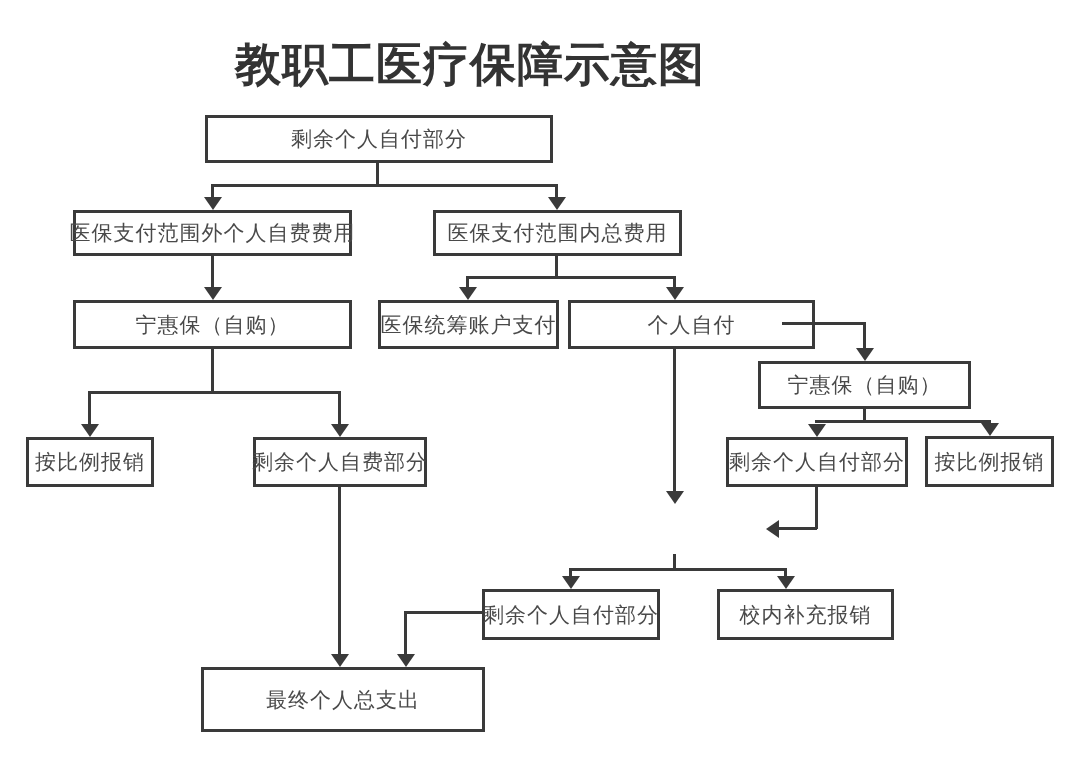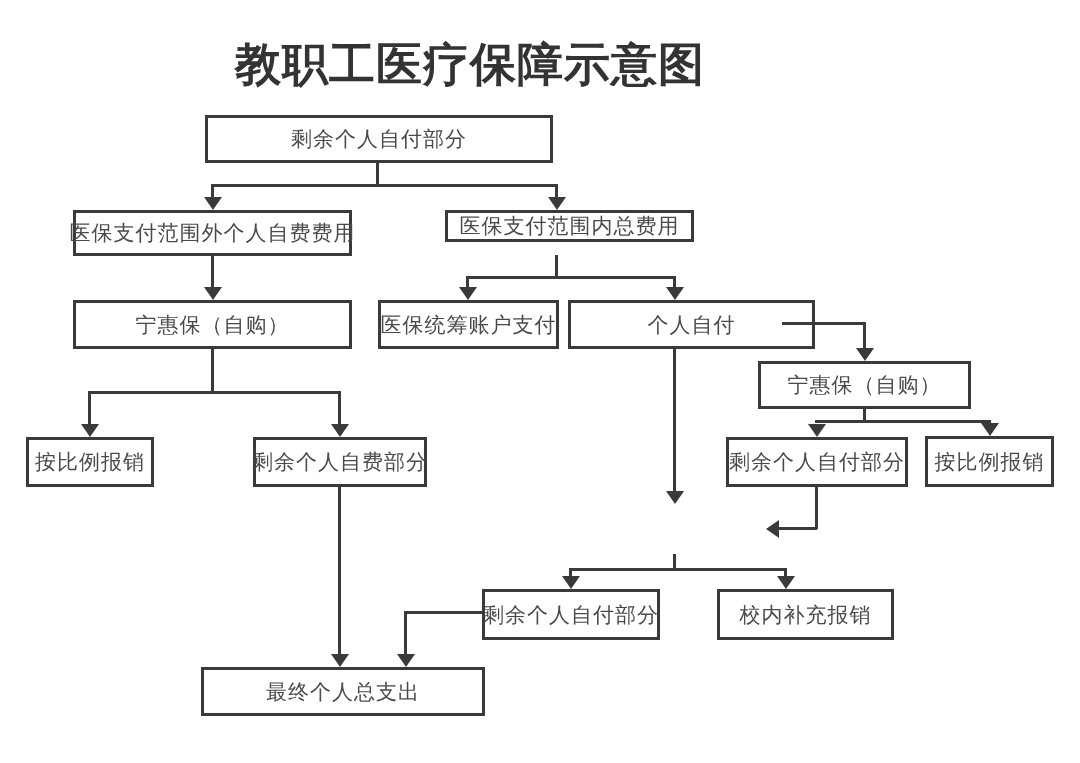--- a/index.html
+++ b/index.html
@@ -51,32 +51,32 @@
 </style>
 </head>
 <body>
 
 <div id="canvas">
 
   <div class="title">教职工医疗保障示意图</div>
 
   <div class="node" style="left:205px;top:115px;width:348px;height:48px">剩余个人自付部分</div>
   <div class="node" style="left:73px;top:210px;width:279px;height:46px">医保支付范围外个人自费费用</div>
-  <div class="node" style="left:445px;top:210px;width:249px;height:32px">医保支付范围内总费用</div>
+  <div class="node" style="left:433px;top:210px;width:249px;height:46px">医保支付范围内总费用</div>
   <div class="node" style="left:73px;top:300px;width:279px;height:49px">宁惠保（自购）</div>
   <div class="node" style="left:378px;top:300px;width:181px;height:49px">医保统筹账户支付</div>
   <div class="node" style="left:568px;top:300px;width:247px;height:49px">个人自付</div>
   <div class="node" style="left:758px;top:361px;width:213px;height:48px">宁惠保（自购）</div>
   <div class="node" style="left:26px;top:437px;width:128px;height:50px">按比例报销</div>
   <div class="node" style="left:253px;top:437px;width:174px;height:50px">剩余个人自费部分</div>
   <div class="node" style="left:726px;top:437px;width:182px;height:50px">剩余个人自付部分</div>
   <div class="node" style="left:925px;top:436px;width:129px;height:51px">按比例报销</div>
   <div class="node" style="left:482px;top:589px;width:178px;height:51px">剩余个人自付部分</div>
   <div class="node" style="left:717px;top:589px;width:177px;height:51px">校内补充报销</div>
-  <div class="node" style="left:201px;top:667px;width:284px;height:49px">最终个人总支出</div>
+  <div class="node" style="left:201px;top:667px;width:284px;height:65px">最终个人总支出</div>
 
   <div class="seg" style="left:376px;top:162px;width:3px;height:24px"></div>
   <div class="seg" style="left:211px;top:184px;width:347px;height:3px"></div>
   <div class="seg" style="left:211px;top:184px;width:3px;height:14px"></div>
   <div class="arrow-down" style="left:204px;top:197px"></div>
   <div class="seg" style="left:555px;top:184px;width:3px;height:14px"></div>
   <div class="arrow-down" style="left:548px;top:197px"></div>
 
   <div class="seg" style="left:211px;top:255px;width:3px;height:33px"></div>
   <div class="arrow-down" style="left:204px;top:287px"></div>

